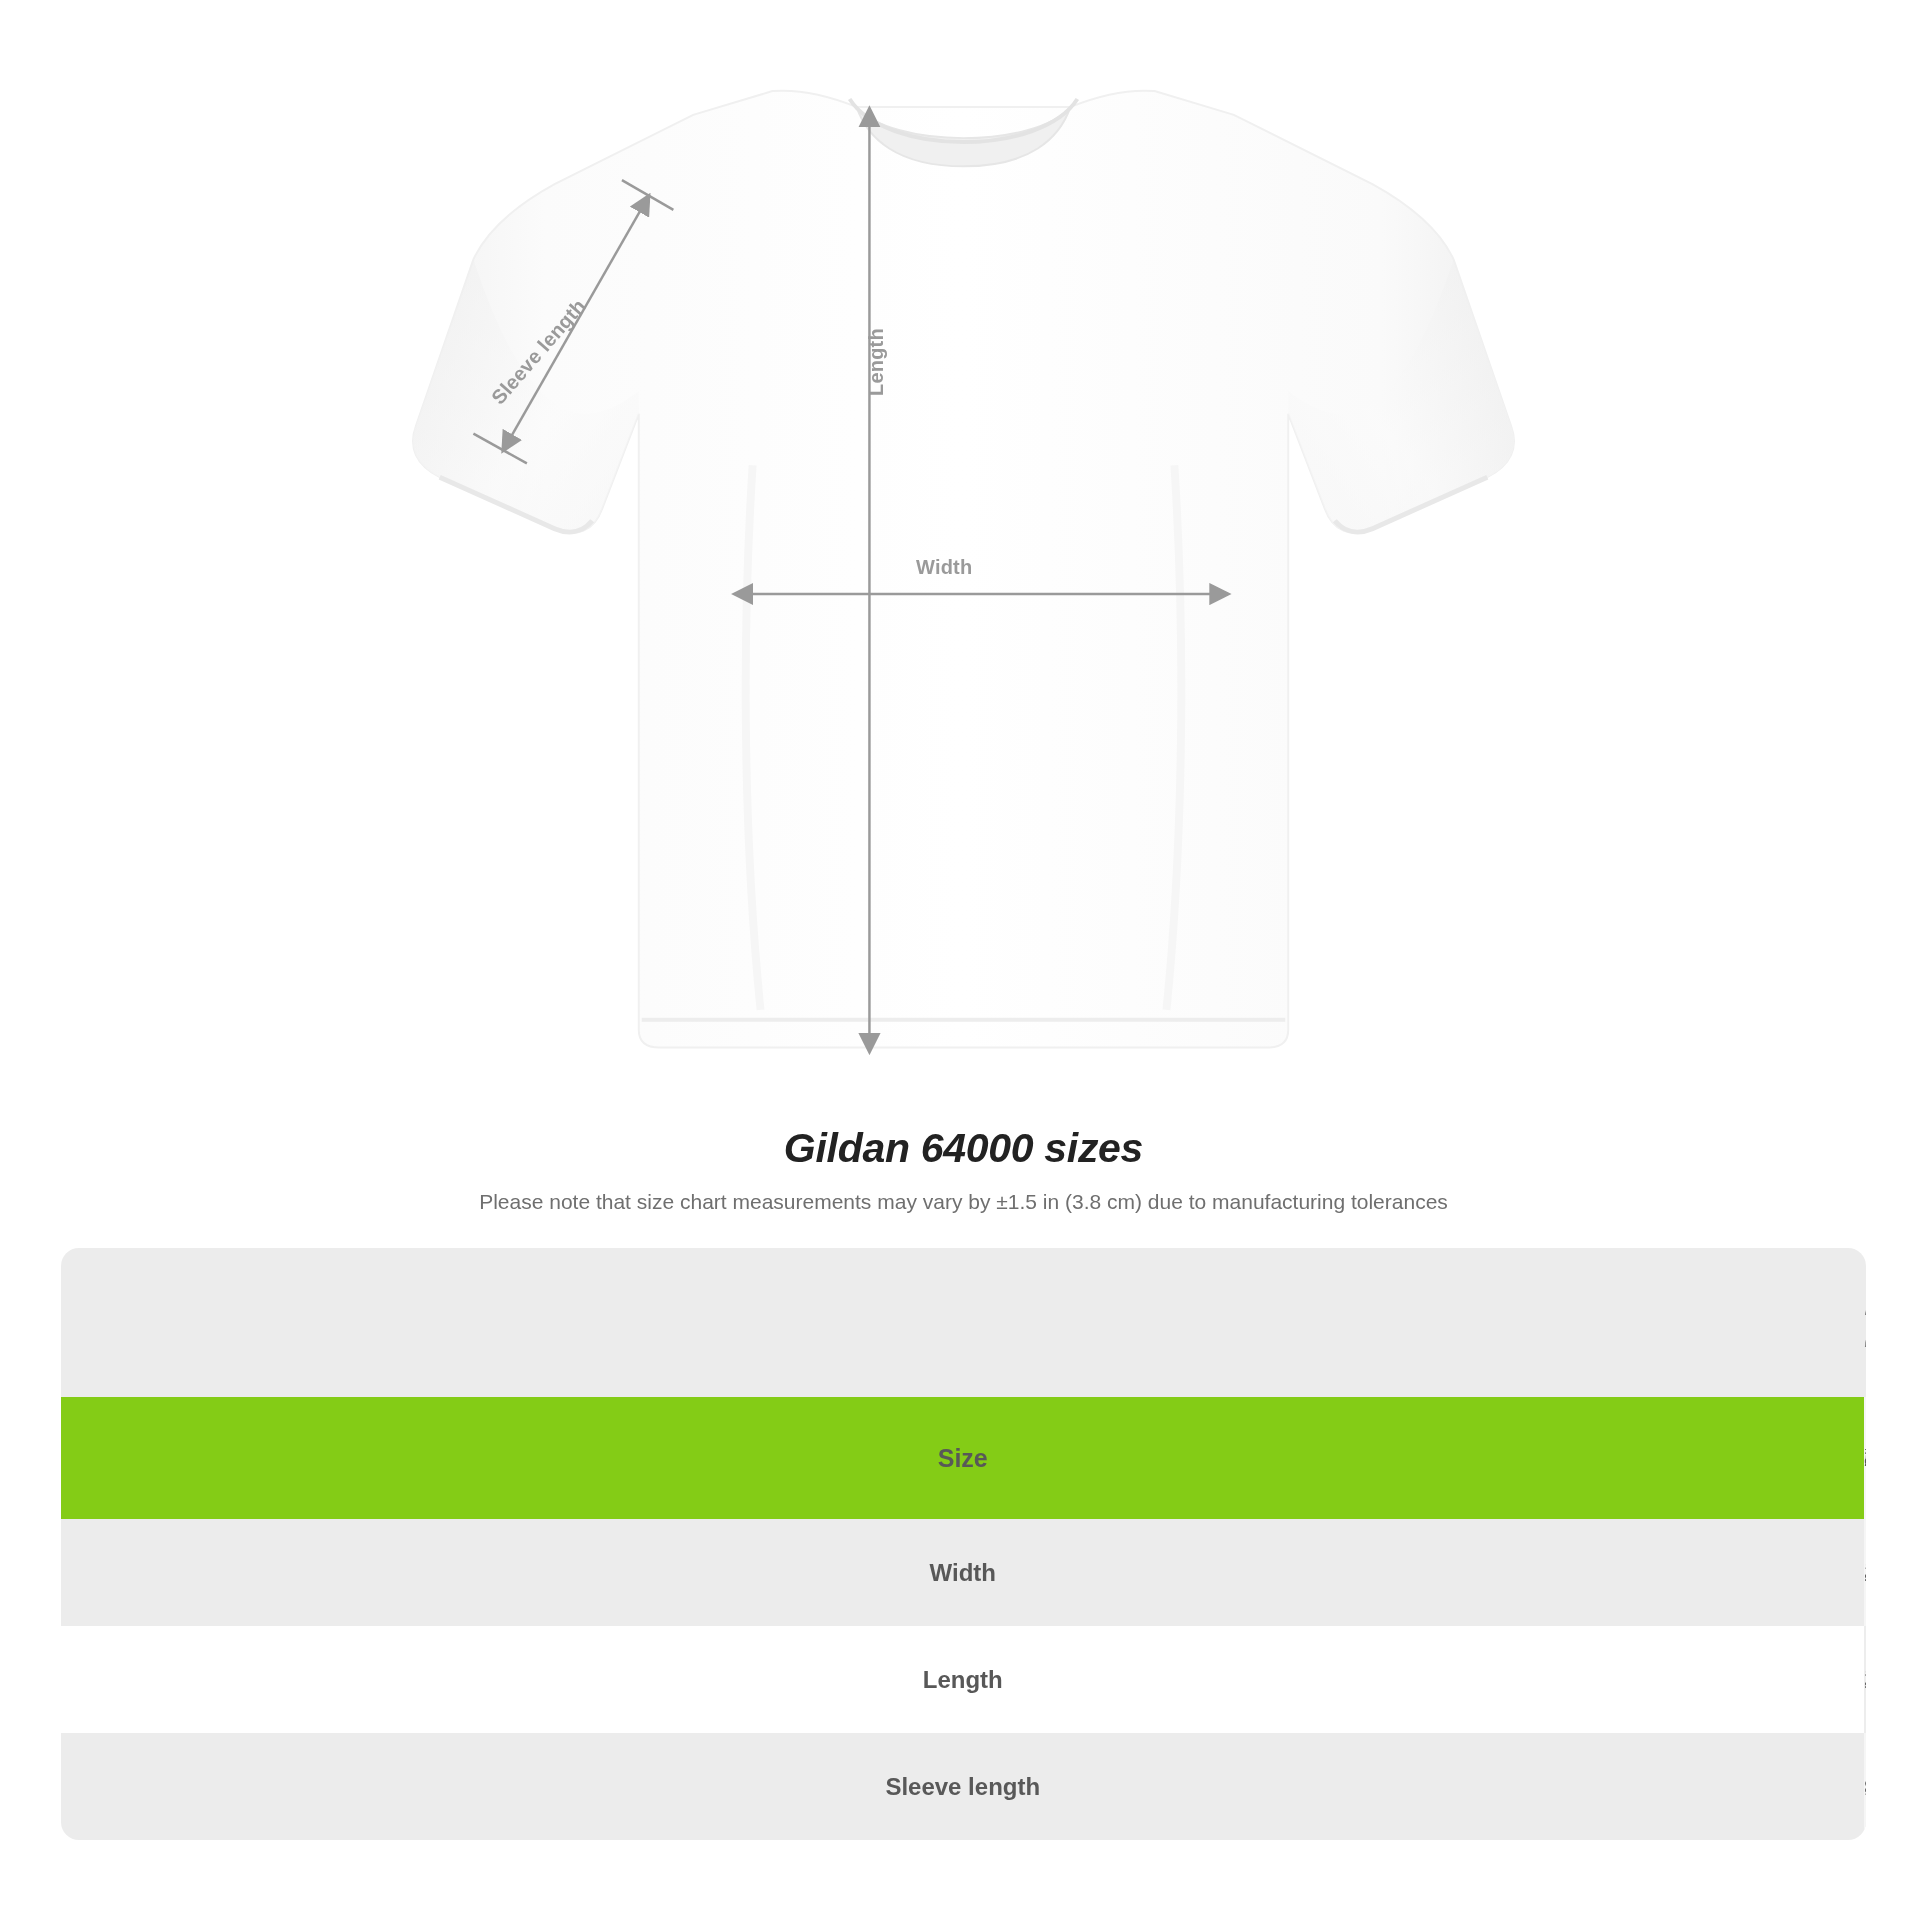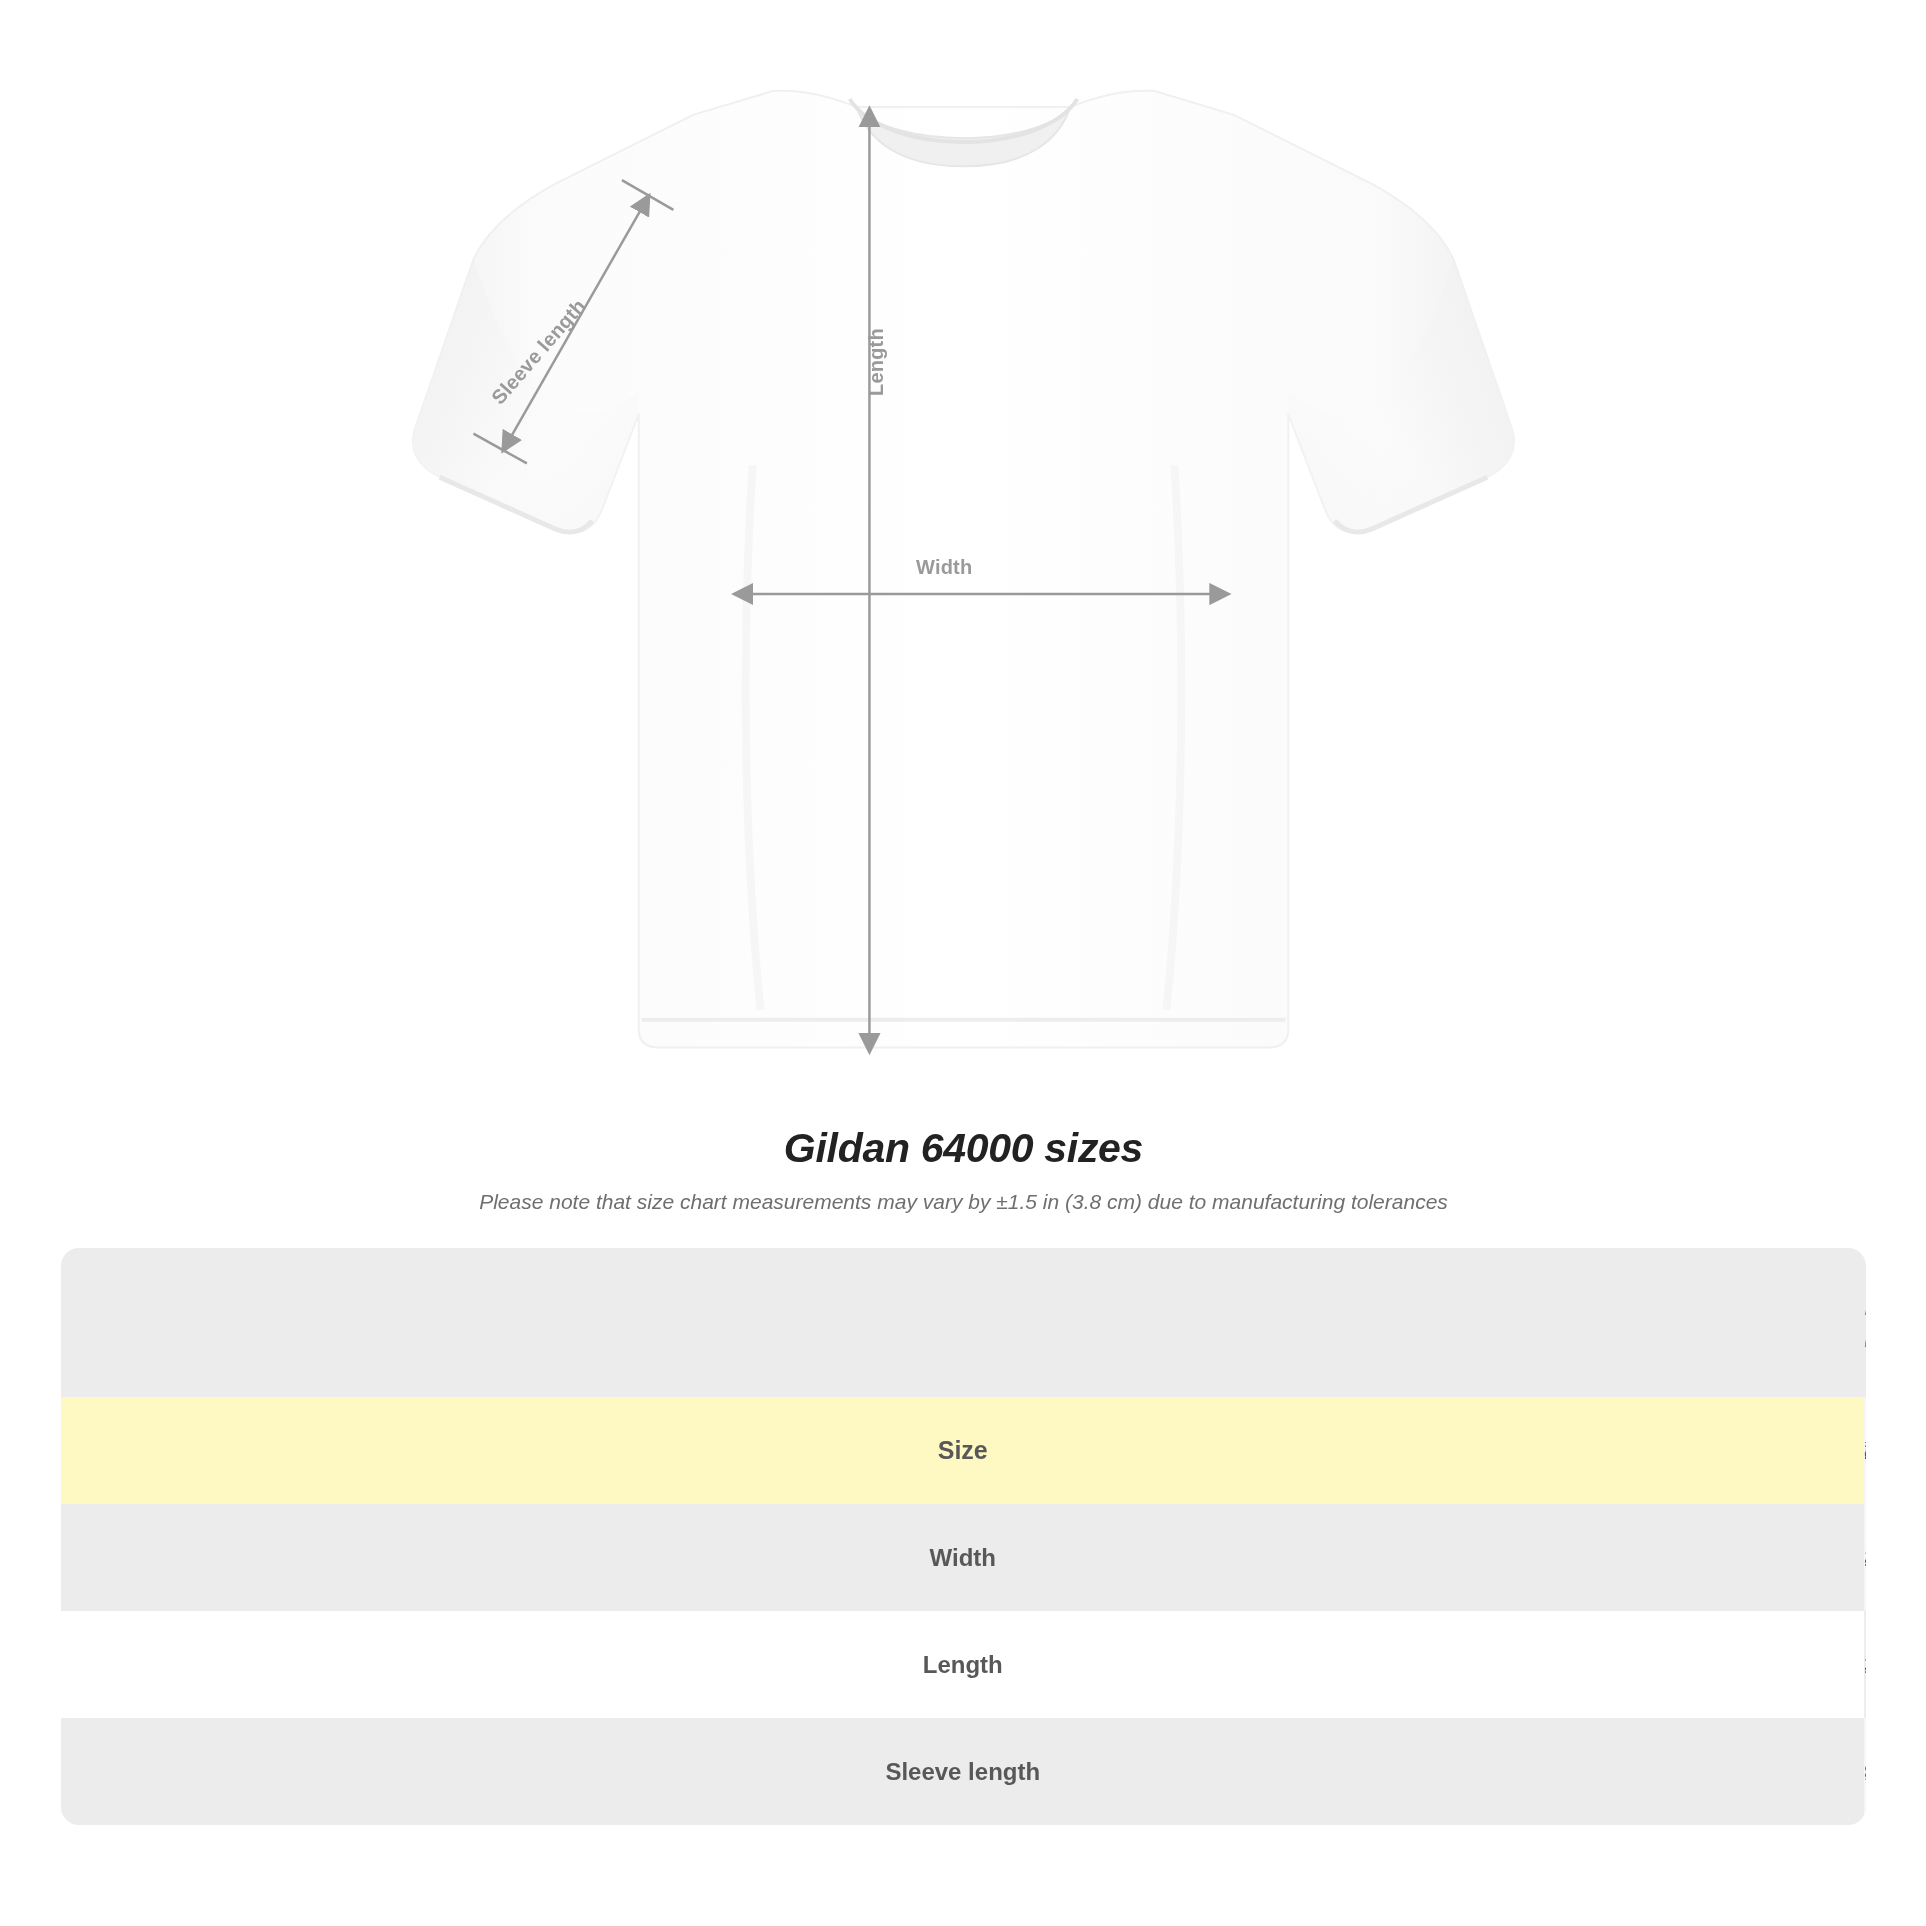--- a/index.html
+++ b/index.html
@@ -53,21 +53,20 @@
   .chart-title {
     font-size: 41px;
     font-weight: bold;
     color: #222222;
     letter-spacing: -0.3px;
     font-style: italic;
   }
   .chart-note {
     margin-top: 18px;
     font-size: 21px;
-    font-style: italic;
     color: #6f6f6f;
   }
 
   
   .table-wrap {
     margin: 34px 61px 0 61px;
     border-radius: 18px;
     overflow: hidden;
     background: #ffffff;
   }
@@ -99,22 +98,22 @@
   .unit-sub {
     font-size: 21px;
     font-style: italic;
     color: #7b7b7b;
     line-height: 1.6;
   }
   .unit-row .corner { background: #ececec; }
 
   
   .size-row td {
-    height: 107px;
-    background: #fef9c3;
+    height: 122px;
+    background: #84cc16;
     font-weight: bold;
     color: #6a6a6a;
     font-size: 25px;
   }
   .size-row td.rowhead { font-size: 25px; }
 
   
   .data-row td { height: 107px; }
   .row-even td { background: #ececec; }
   .row-odd td  { background: #ffffff; }

